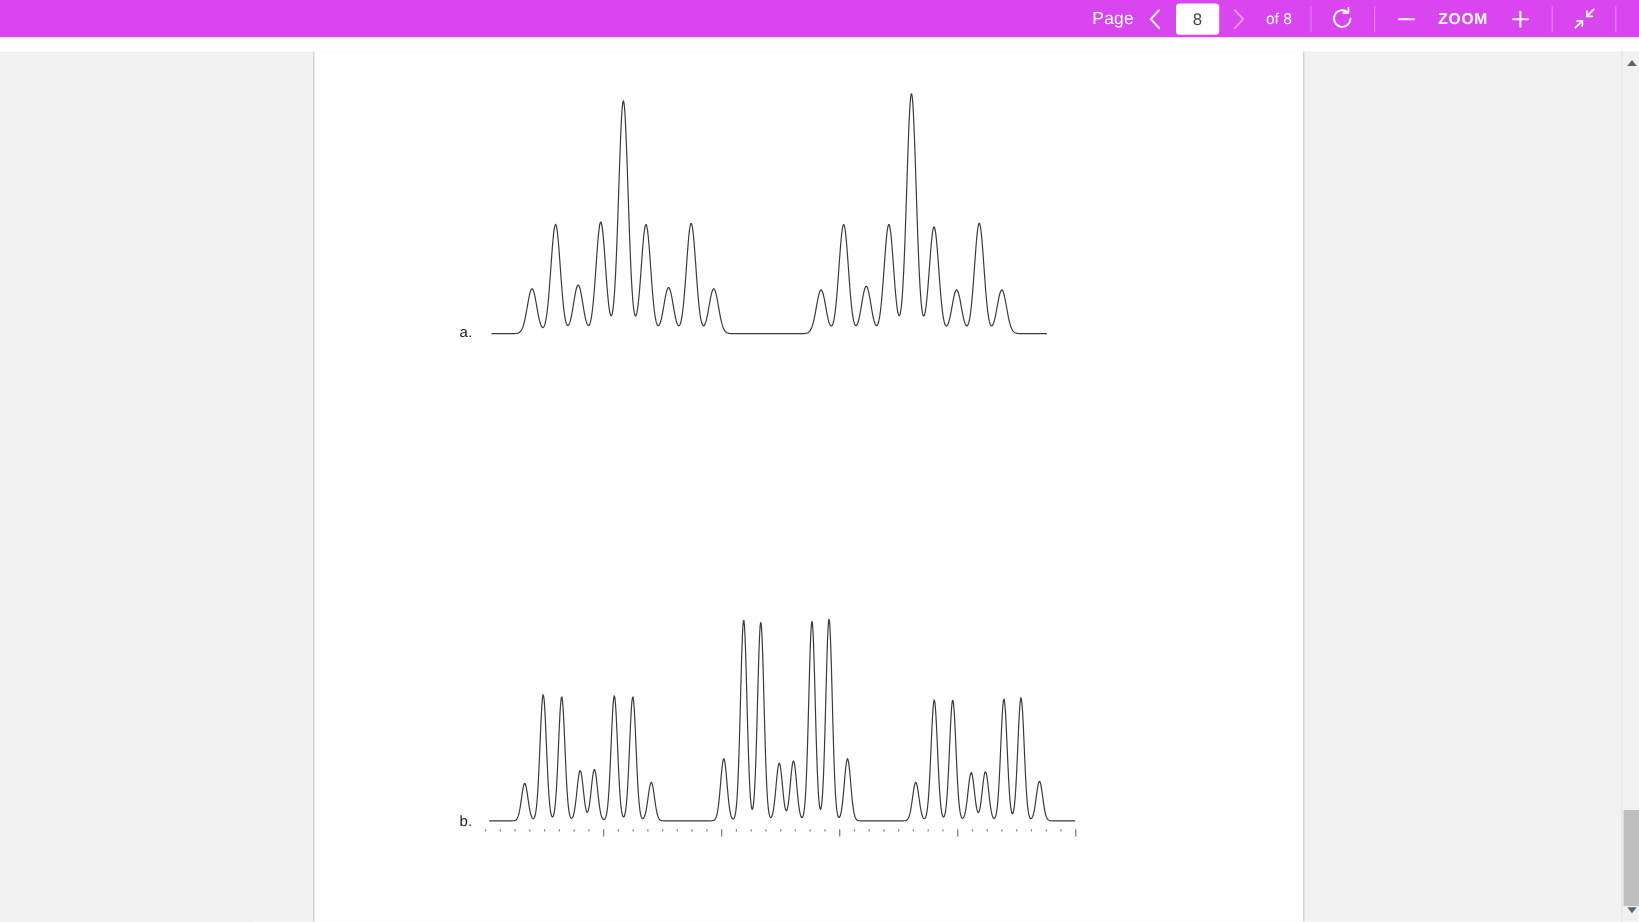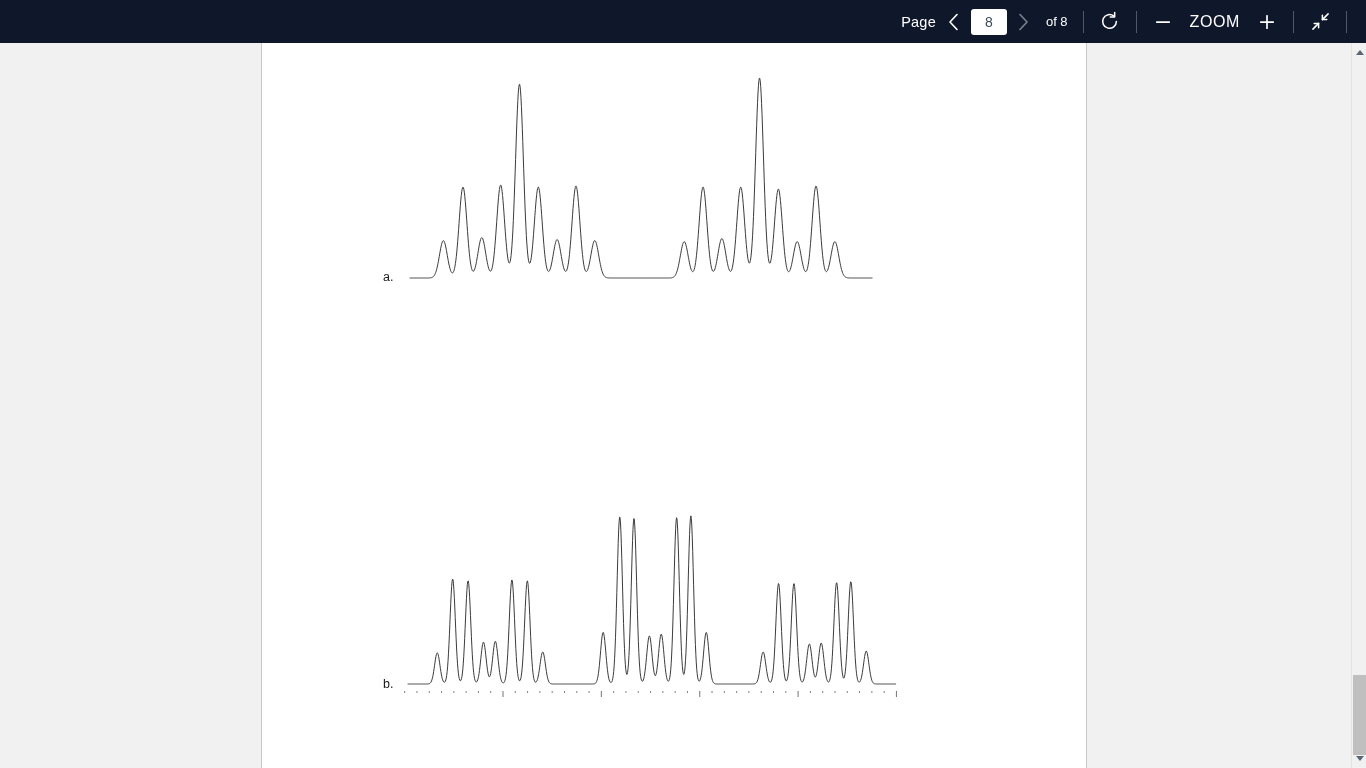--- a/index.html
+++ b/index.html
@@ -6,41 +6,42 @@
   html, body {
     width: 1366px; height: 768px;
     overflow: hidden;
     background: #ffffff;
     font-family: "Liberation Sans", sans-serif;
   }
 
   
   #toolbar {
     position: absolute; top: 0; left: 0;
-    width: 1366px; height: 43px;
-    background: #0f172a;
+    width: 1366px; height: 31px;
+    background: #d946ef;
     display: flex;
     align-items: center;
     justify-content: flex-end;
     padding-right: 10px;
   }
   .tb-group { display: flex; align-items: center; height: 43px; }
   .tb-label {
     color: #ffffff;
     font-size: 14.5px;
     letter-spacing: 0.2px;
     padding: 0 4px;
     user-select: none;
   }
   .tb-zoomlabel {
     color: #ffffff;
-    font-size: 16px;
+    font-size: 13px;
     letter-spacing: 0.6px;
     padding: 0 10px;
     user-select: none;
+    font-weight: bold;
   }
   .chev {
     width: 28px; height: 30px;
     display: flex; align-items: center; justify-content: center;
     cursor: pointer;
   }
   .chev svg { display: block; }
   .chev.dim svg { opacity: 0.45; }
   #page-number-input {
     width: 36px; height: 26px;

